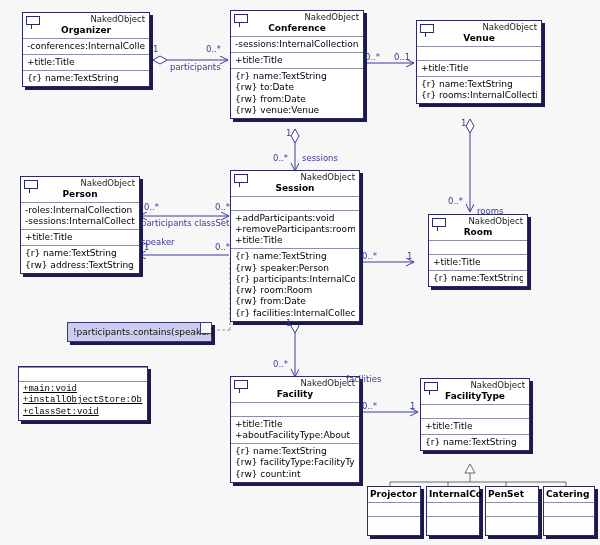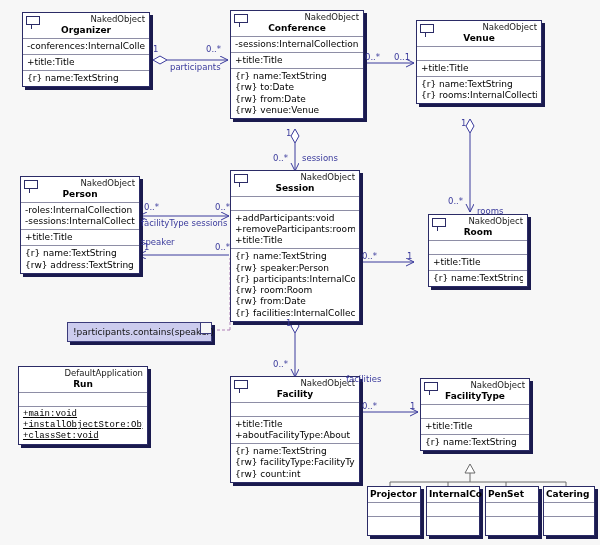--- a/index.html
+++ b/index.html
@@ -263,24 +263,20 @@
       <div>{r}  name:TextString</div>
     </div>
   </div>
 
   <div class="note" style="left:67px;top:322px;width:145px;">
     <span>!participants.contains(speaker)</span>
     <span class="fold"></span>
   </div>
 
   <div class="cls" style="left:18px;top:366px;width:130px;">
-    <div class="hdr">
-      <span class="stereo">DefaultApplication</span>
-      <span class="cname">Run</span>
-    </div>
     <div class="comp empty"></div>
     <div class="comp stat">
       <div>+main:void</div>
       <div>+installObjectStore:ObjectStor</div>
       <div>+classSet:void</div>
     </div>
   </div>
 
   <div class="cls" style="left:230px;top:376px;width:130px;">
     <div class="cicon"></div>
@@ -346,21 +342,21 @@
   <div class="lbl" style="left:286px;top:128px;">1</div>
   <div class="lbl" style="left:273px;top:153px;">0..*</div>
   <div class="lbl" style="left:302px;top:153px;">sessions</div>
 
   <div class="lbl" style="left:461px;top:118px;">1</div>
   <div class="lbl" style="left:448px;top:196px;">0..*</div>
   <div class="lbl" style="left:477px;top:196px;margin-top:10px;">rooms</div>
 
   <div class="lbl" style="left:144px;top:202px;">0..*</div>
   <div class="lbl" style="left:215px;top:202px;">0..*</div>
-  <div class="lbl" style="left:141px;top:218px;">facilityType sessions</div>
+  <div class="lbl" style="left:141px;top:218px;">participants classSet</div>
 
   <div class="lbl" style="left:144px;top:242px;">1</div>
   <div class="lbl" style="left:215px;top:242px;">0..*</div>
   <div class="lbl" style="left:141px;top:237px;">speaker</div>
 
   <div class="lbl" style="left:362px;top:251px;">0..*</div>
   <div class="lbl" style="left:407px;top:251px;">1</div>
 
   <div class="lbl" style="left:286px;top:318px;">1</div>
   <div class="lbl" style="left:273px;top:359px;">0..*</div>

